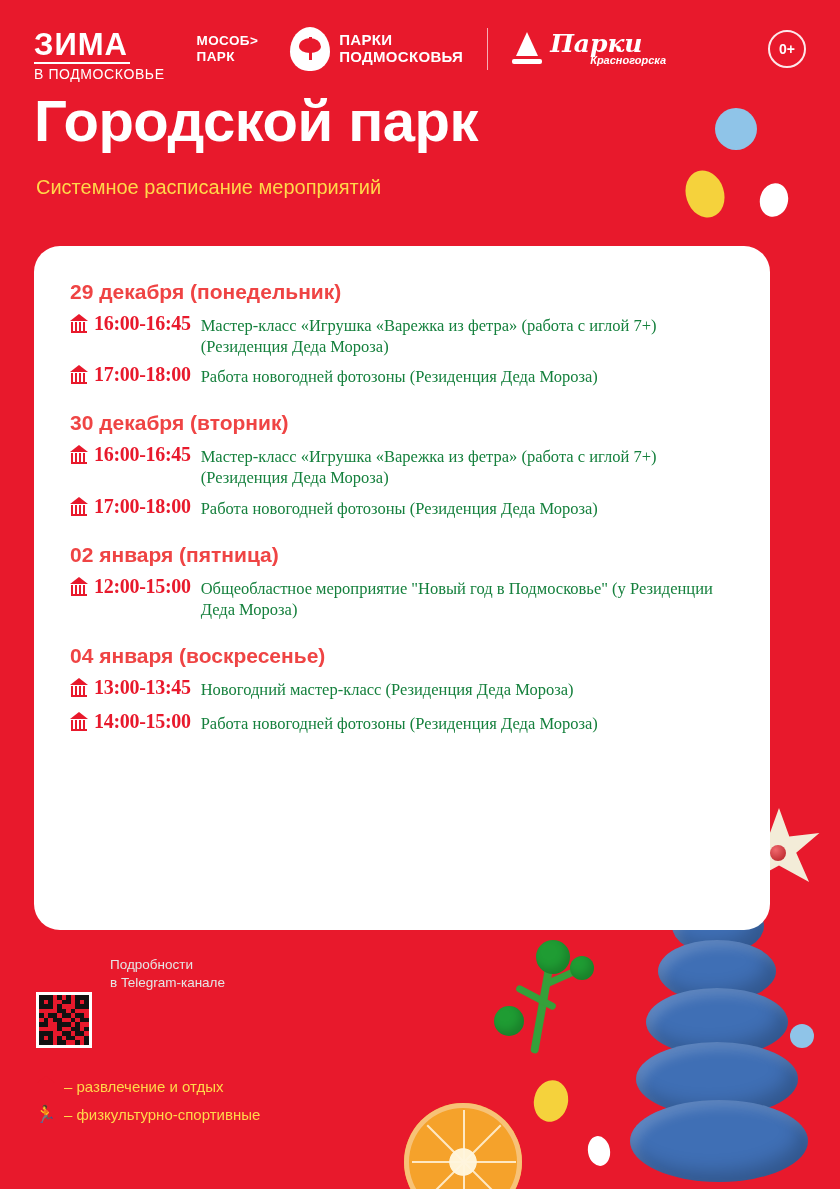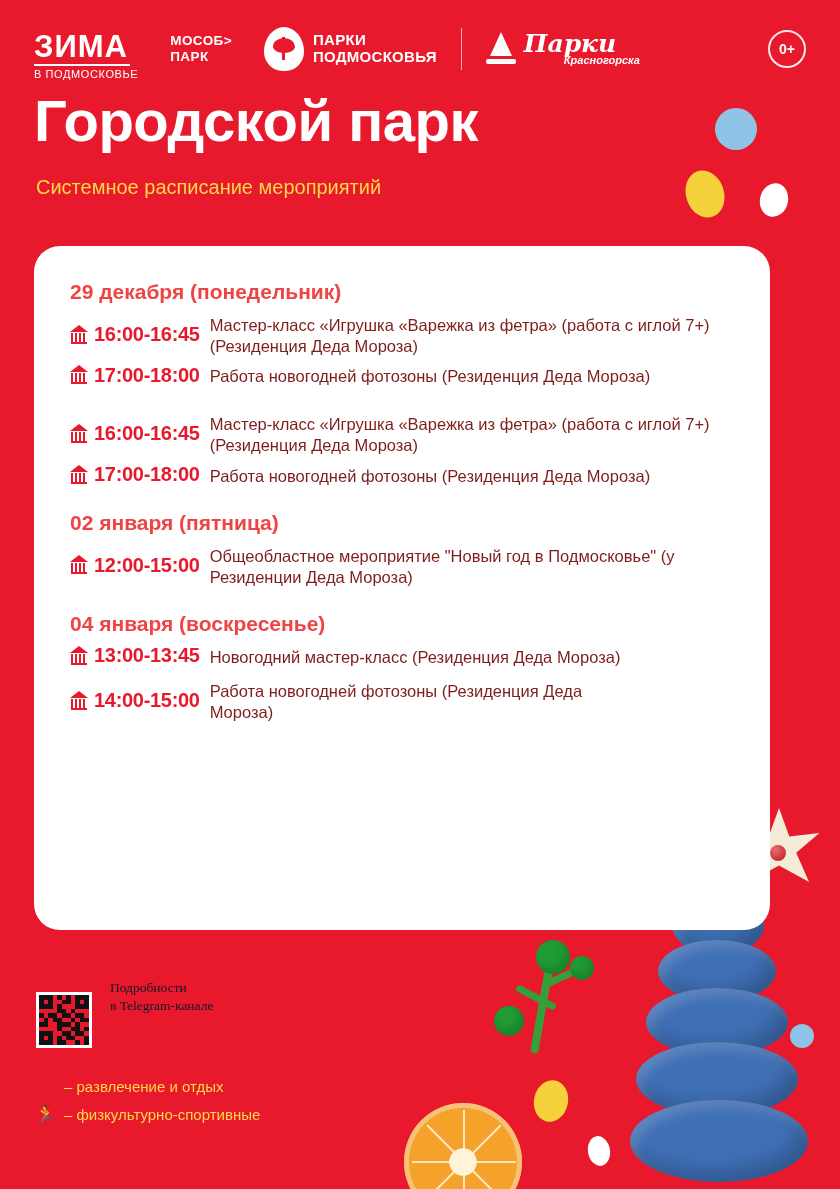--- a/index.html
+++ b/index.html
@@ -98,21 +98,21 @@
   
   .topbar {
     position: absolute; left: 0; top: 18px; width: 840px; height: 62px;
     display: flex; align-items: center;
   }
   .logo-zima { margin-left: 34px; line-height: 1; margin-top: 12px; }
   .logo-zima .big {
     font-size: 31px; font-weight: 800; letter-spacing: 1px; color: #fff;
   }
   .logo-zima .small {
-    font-size: 11px; letter-spacing: .6px; margin-top: 3px; color: #fff;
+    font-size: 14px; letter-spacing: .6px; margin-top: 3px; color: #fff;
   }
   .logo-zima .divider {
     height: 2px; background: #fff; margin: 2px 0 3px 0; width: 96px;
   }
 
   .logo-mosobl {
     margin-left: 32px; font-size: 13.5px; font-weight: 700; line-height: 1.15;
     letter-spacing: .4px;
   }
 
@@ -194,31 +194,31 @@
     box-sizing: border-box;
     padding: 34px 34px 0 34px;
     overflow: hidden;
   }
   .day { margin-bottom: 24px; }
   .day:last-child { margin-bottom: 0; }
   .day-title {
     color: #ef4444; font-size: 21px; font-weight: 700; margin: 0 0 8px 2px;
   }
   .ev {
-    display: flex; align-items: center; margin-bottom: 6px;
+    display: flex; align-items: flex-start; margin-bottom: 6px; font-family: Liberation Serif, serif;
   }
   .ev-icon {
     flex: 0 0 auto; width: 22px; margin-top: 2px; text-align: center;
   }
   .ev-time {
     flex: 0 0 auto; color: #e8192c; font-size: 20px; font-weight: 700;
     white-space: nowrap; margin: 0 10px 0 4px; letter-spacing: -0.3px;
   }
   .ev-text {
-    color: #7f1d1d; font-size: 16.5px; line-height: 1.28; padding-top: 3px;
+    color: #15803d; font-size: 16.5px; line-height: 1.28; padding-top: 3px;
   }
 
   
   .g-carousel { display:inline-block; width:18px; height:18px; position:relative; }
   .g-carousel::before {
     content:""; position:absolute; left:0; top:0; width:0; height:0;
     border-left:9px solid transparent; border-right:9px solid transparent;
     border-bottom:7px solid #e8192c;
   }
   .g-carousel::after {
@@ -246,22 +246,22 @@
     position: absolute; left: 36px; top: 992px;
     width: 56px; height: 56px; background: #fff;
     padding: 3px; box-sizing: border-box;
   }
   .qr .cells { width: 100%; height: 100%; display: grid;
     grid-template-columns: repeat(11, 1fr); grid-template-rows: repeat(11, 1fr); }
   .qr .cells i { background: #e8192c; }
   .qr .cells i.on { background: #111; }
 
   .tg-note {
-    position: absolute; left: 110px; top: 979px;
-    font-size: 13.5px; line-height: 1.35; color: #0f172a; font-family: Liberation Serif, serif;
+    position: absolute; left: 110px; top: 956px;
+    font-size: 13.5px; line-height: 1.35; color: #e5e5e5;
   }
 
   .legend { position: absolute; left: 34px; top: 1076px; }
   .legend-row {
     display: flex; align-items: center; margin-bottom: 9px;
     color: #ffd84a; font-size: 15px;
   }
   .legend-row .lg-icon { width: 24px; text-align: center; }
   .legend-row .lg-txt { margin-left: 6px; }
 </style>
@@ -359,20 +359,21 @@
       <span class="ev-text">Мастер-класс «Игрушка «Варежка из фетра» (работа с иглой 7+) (Резиденция Деда Мороза)</span>
     </div>
     <div class="ev">
       <span class="ev-icon"><span class="g-carousel"></span></span>
       <span class="ev-time">17:00-18:00</span>
       <span class="ev-text">Работа новогодней фотозоны (Резиденция Деда Мороза)</span>
     </div>
   </div>
 
   <div class="day">
+    <div class="day-title">30 декабря (вторник)</div>
     <div class="ev">
       <span class="ev-icon"><span class="g-carousel"></span></span>
       <span class="ev-time">16:00-16:45</span>
       <span class="ev-text">Мастер-класс «Игрушка «Варежка из фетра» (работа с иглой 7+) (Резиденция Деда Мороза)</span>
     </div>
     <div class="ev">
       <span class="ev-icon"><span class="g-carousel"></span></span>
       <span class="ev-time">17:00-18:00</span>
       <span class="ev-text">Работа новогодней фотозоны (Резиденция Деда Мороза)</span>
     </div>

